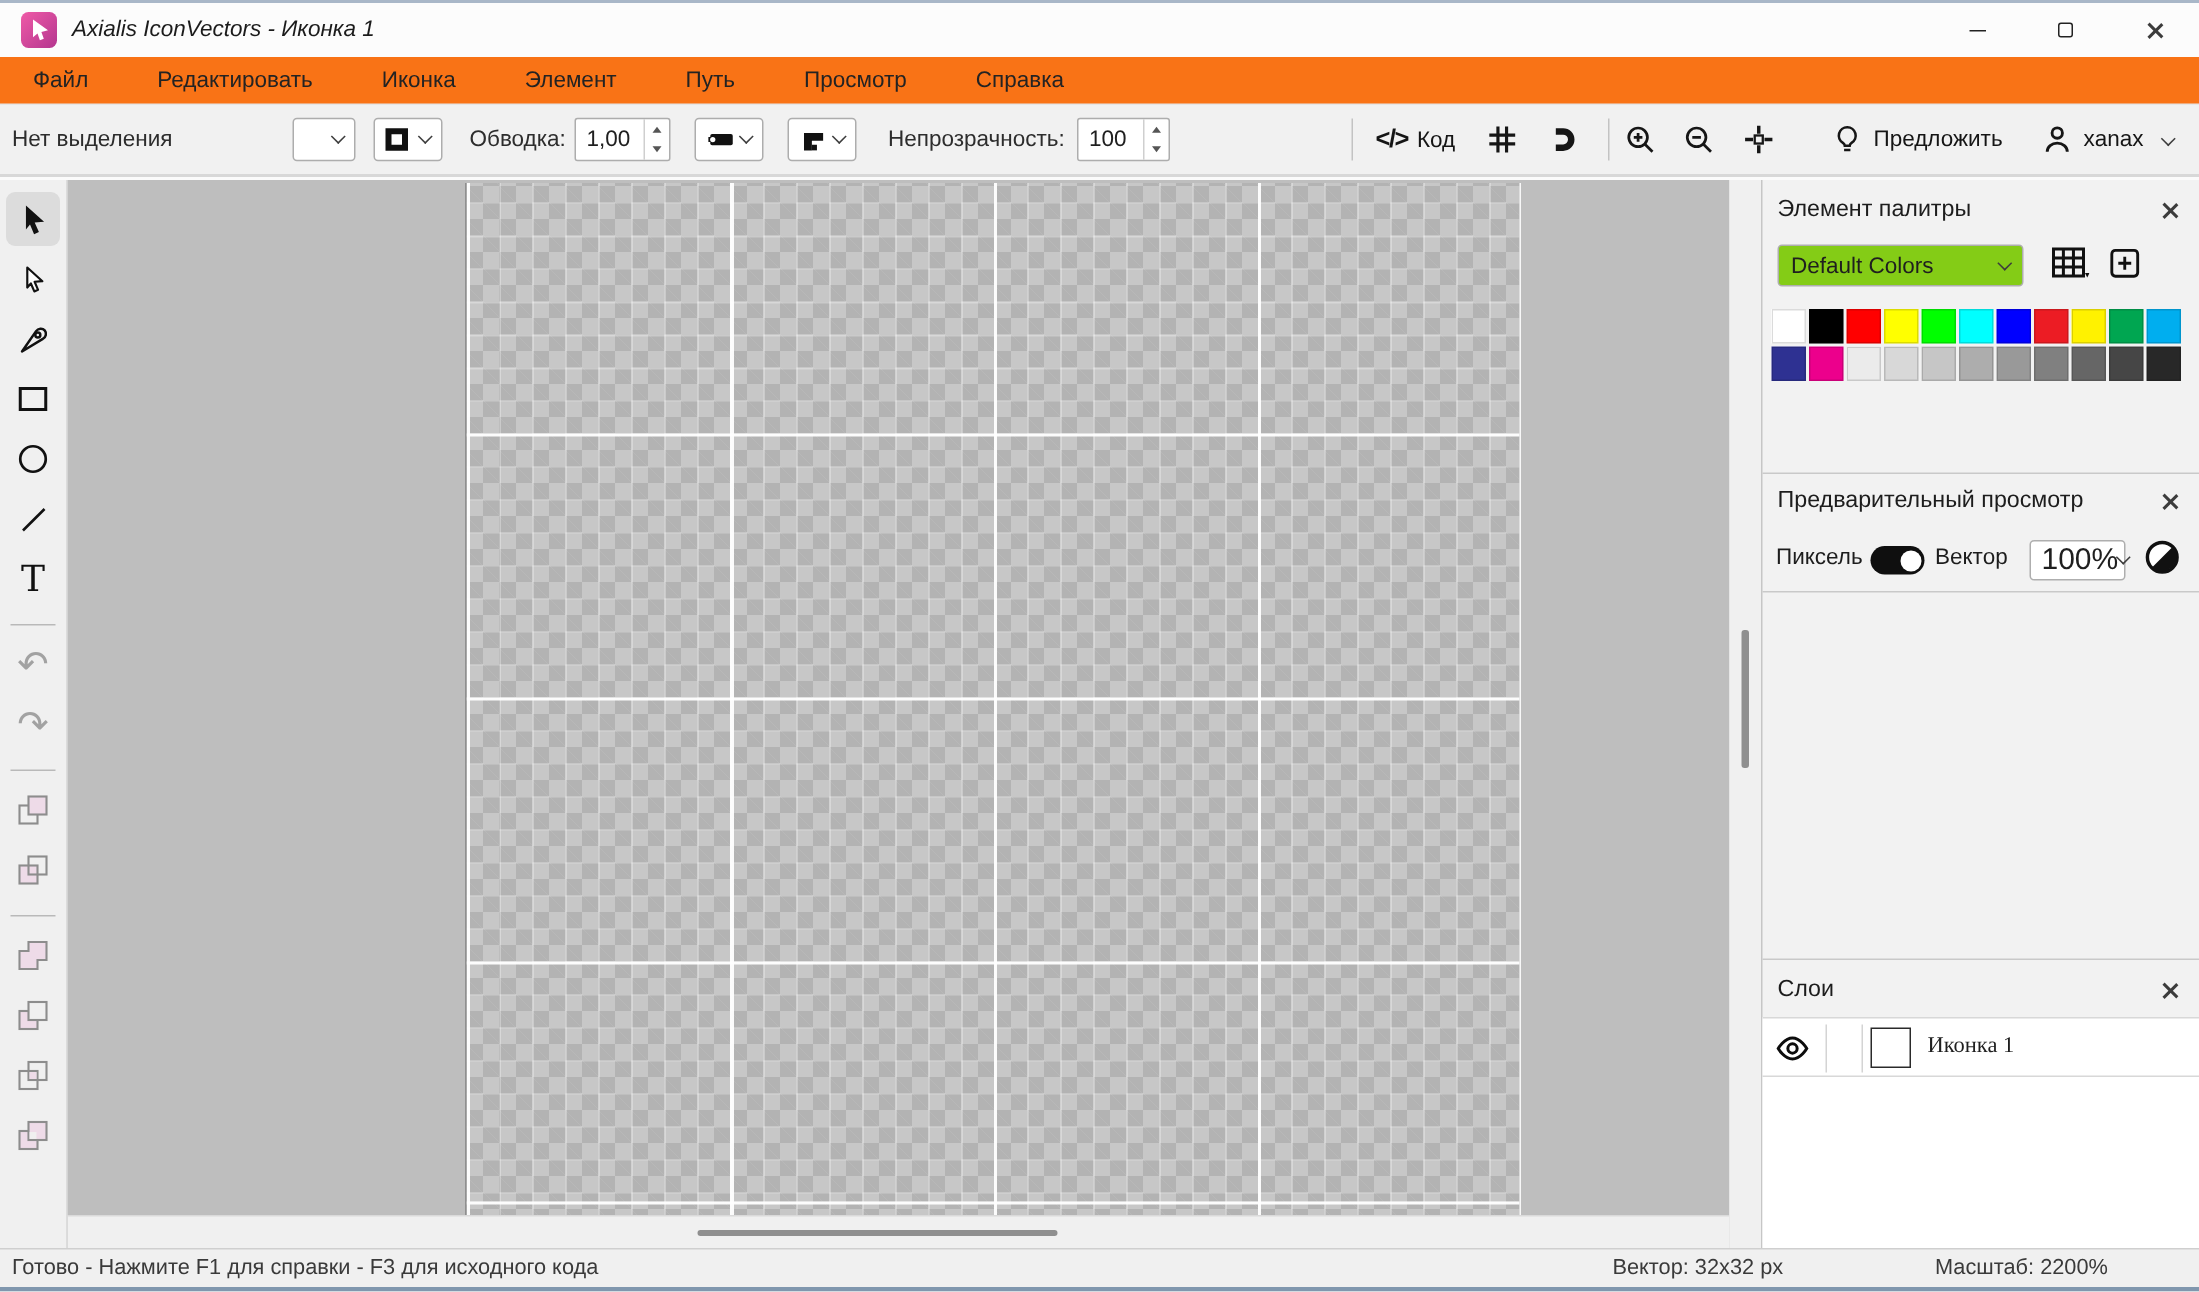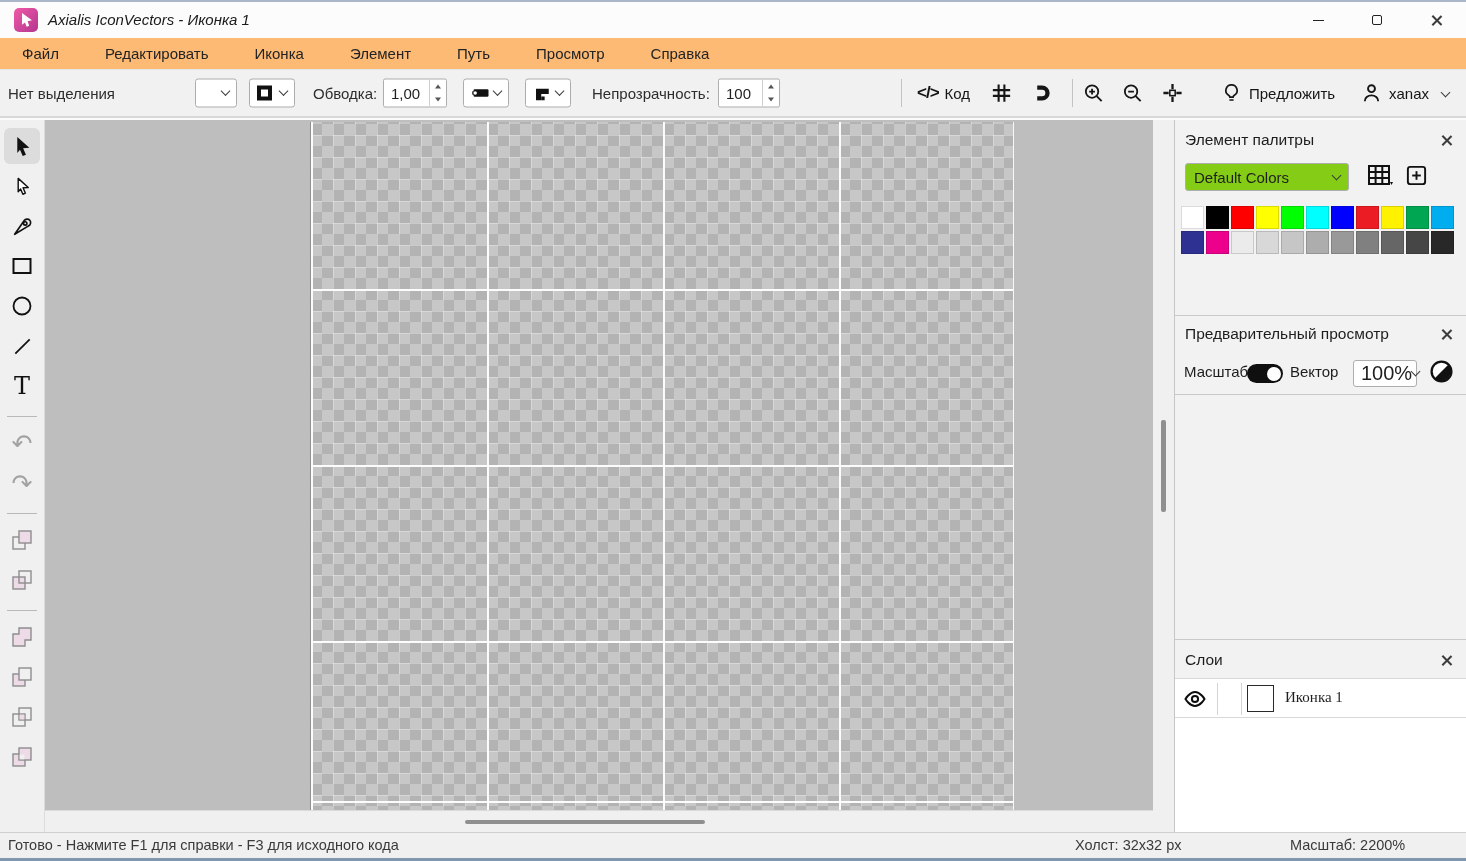--- a/index.html
+++ b/index.html
@@ -15,21 +15,21 @@
   
   .titlebar { position:absolute; left:0; top:2px; width:1466px; height:36px; background:#fcfcfc;font-style:italic; }
   .app-icon { position:absolute; left:14px; top:6px; width:24px; height:24px; }
   .title-text { position:absolute; left:48px; top:9px; font-size:15px; color:#1b1b1b; }
   .win-btn { position:absolute; top:0; width:46px; height:36px; display:flex; align-items:center; justify-content:center; }
   #btn-min{ left:1295px; } #btn-max{ left:1354px; } #btn-close{ left:1413px; }
   .glyph-min { width:11px; height:0; border-top:1.4px solid #222; }
   .glyph-max { width:10px; height:10px; border:1.4px solid #222; border-radius:2px; }
 
   
-  .menubar { position:absolute; left:0; top:38px; width:1466px; height:32px; background:#fdba74;
+  .menubar { position:absolute; left:0; top:38px; width:1466px; height:32px; background:#f97316;
     display:flex; align-items:center; padding-left:20px; gap:42px; border-bottom:1px solid #e6e6e6; }
   .menu-item { font-size:15px; color:#232323; cursor:default; padding:3px 2px; }
 
   
   .toolbar { position:absolute; left:0; top:70px; width:1466px; height:48px; background:#f1f1f1;
     border-bottom:2px solid #d8d8d8; }
   .tb { position:absolute; top:50%; transform:translateY(-50%); }
   .tb-label { color:#2d2d2d; font-size:15px; }
   .dd { background:#fff; border:1px solid #adadad; border-radius:3px; height:29px;
     display:flex; align-items:center; justify-content:space-between; padding:0 7px; }
@@ -456,21 +456,21 @@
     <hr class="sect-divider">
 
     <div class="panel-header">
       <span>Предварительный просмотр</span>
       <span class="panel-close">
           <span class="xline"></span>
         </span>
     </div>
 
     <div class="preview-controls">
-      <span class="pv-label" style="left:9px">Масштаб</span>
+      <span class="pv-label" style="left:9px">Пиксель</span>
       <div class="toggle">
           <div class="toggle-knob"></div>
         </div>
       <span class="pv-label" style="left:115px">Вектор</span>
       <div class="zoom-dd">
         <span>100%</span>
         <span class="chev"></span>
       </div>
       <span style="position:absolute;left:254px;top:5px">
         <svg viewBox="0 0 24 24" width="25" height="25">
@@ -501,18 +501,18 @@
       <div class="layer-vline" style="left:42px"></div>
       <div class="layer-vline" style="left:66px"></div>
       <div class="layer-thumb"></div>
       <span class="layer-label">Иконка 1</span>
     </div>
     <div class="layers-bottom"></div>
   </div>
 
   <div class="statusbar">
     <span class="status-msg">Готово - Нажмите F1 для справки - F3 для исходного кода</span>
-    <span class="status-canvas">Холст: 32x32 px</span>
+    <span class="status-canvas">Вектор: 32x32 px</span>
     <span class="status-zoom">Масштаб: 2200%</span>
   </div>
 
   <div class="bottom-strip"></div>
 </div>
 
 </body></html>

